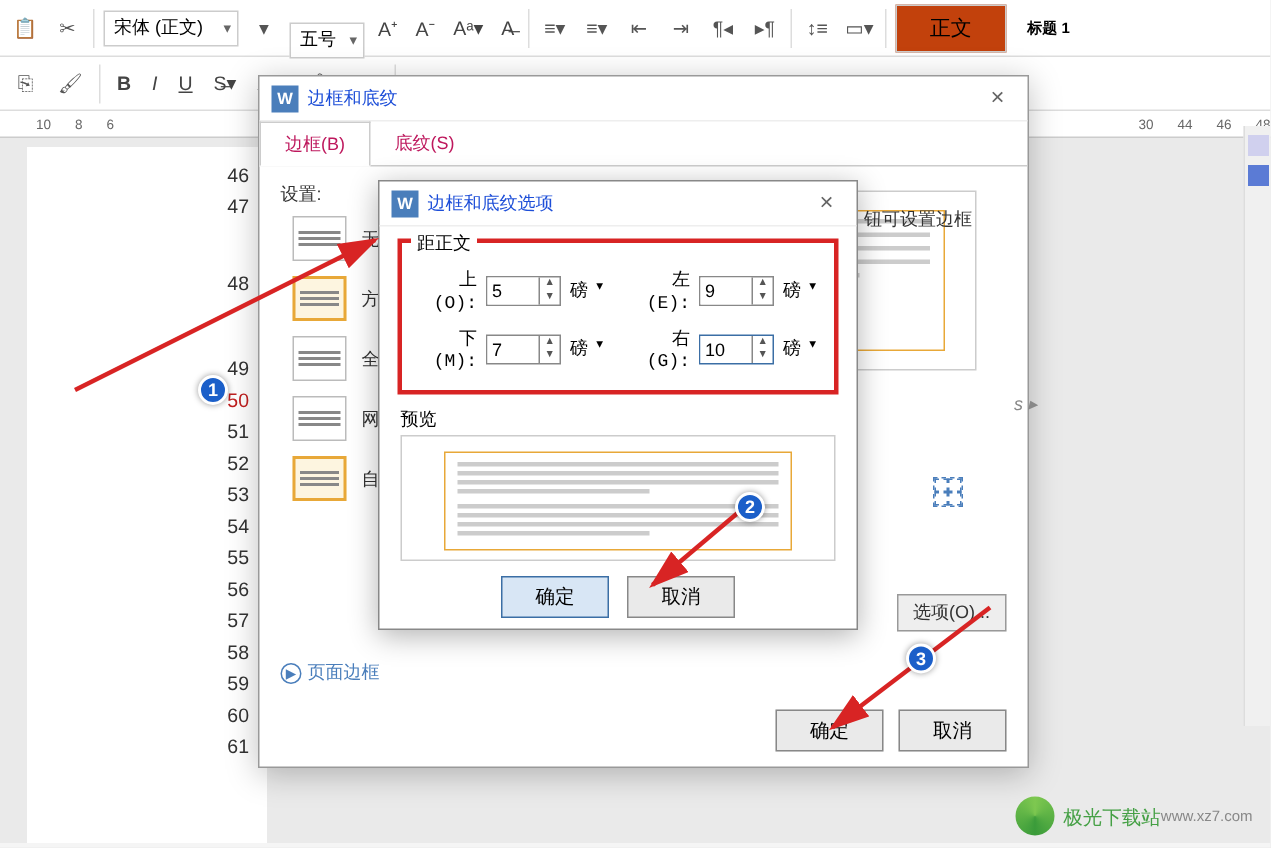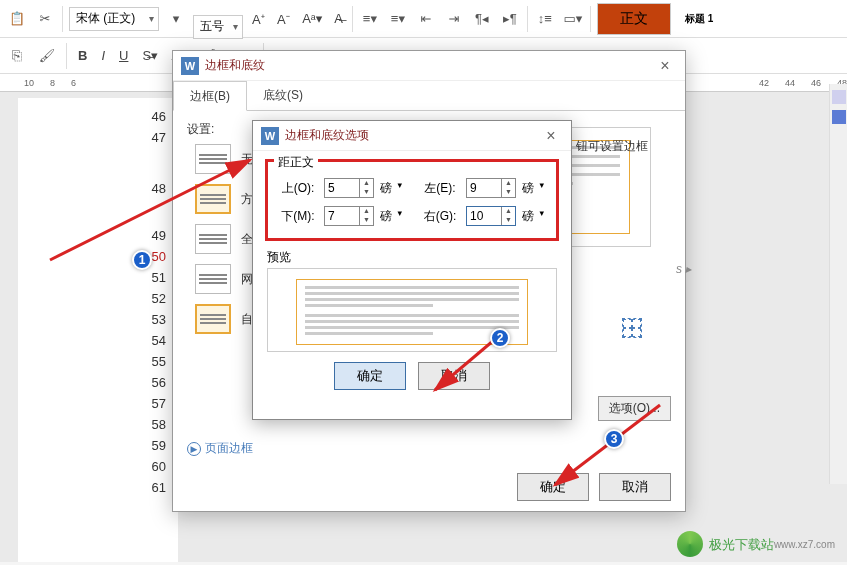--- a/index.html
+++ b/index.html
@@ -22,24 +22,24 @@
 
 
 .doc-area { background: #eaeaea; height: 470px; display: flex; }
 .gutter { width: 160px; background: #fff; margin: 6px 0 0 18px; padding: 8px 12px 8px 110px; font-size: 13px; color: #333; line-height: 21px; text-align: right; }
 .gutter .ln { height: 21px; }
 
 
 .dialog1 { position: absolute; left: 172px; top: 50px; width: 514px; height: 462px; background: #fff; border: 1px solid #999; box-shadow: 0 4px 20px rgba(0,0,0,0.25); }
 .dlg-title { height: 30px; display: flex; align-items: center; padding: 0 8px; border-bottom: 1px solid #eee; }
 .dlg-title .w-icon { width: 18px; height: 18px; background: #4a7ebb; color: #fff; font-size: 11px; font-weight: bold; display: inline-flex; align-items: center; justify-content: center; margin-right: 6px; }
-.dlg-title .ttext { font-size: 12px; color: #7f1d1d; flex: 1; }
+.dlg-title .ttext { font-size: 12px; color: #1d4ed8; flex: 1; }
 .dlg-title .close-x { width: 24px; text-align: center; color: #666; font-size: 16px; cursor: pointer; }
 .tabs { display: flex; height: 30px; border-bottom: 1px solid #ccc; font-size: 12px; }
-.tab { padding: 6px 16px; color: #404040; border-right: 1px solid transparent; }
+.tab { padding: 6px 16px; color: #be185d; border-right: 1px solid transparent; }
 .tab.active { border: 1px solid #ccc; border-bottom: 1px solid #fff; margin-bottom: -1px; background: #fff; }
 .dlg-body { padding: 10px 14px; font-size: 12px; color: #333; position: relative; height: 360px; }
 .setting-label { margin-bottom: 6px; }
 .setting-list { display: flex; flex-direction: column; gap: 10px; margin-left: 8px; }
 .setting-item { display: flex; align-items: center; gap: 10px; }
 .setting-icon { width: 36px; height: 30px; border: 1px solid #bbb; display: flex; flex-direction: column; justify-content: center; gap: 2px; padding: 3px; }
 .setting-icon.sel { border: 2px solid #e8a838; background: #fdf5e0; }
 .setting-icon .ln { height: 2px; background: #888; }
 .preview-area { position: absolute; right: 14px; top: 10px; width: 200px; }
 .preview-box { border: 1px solid #ccc; width: 180px; height: 120px; margin-top: 6px; position: relative; background: #fff; padding: 18px 30px; }
@@ -49,21 +49,21 @@
 .dlg-footer { position: absolute; bottom: 10px; right: 14px; display: flex; gap: 10px; }
 .btn { border: 1px solid #888; background: #eaeaea; padding: 4px 22px; font-size: 13px; cursor: pointer; }
 .tips-link { position: absolute; bottom: 14px; left: 14px; color: #4a7ebb; font-size: 12px; display: flex; align-items: center; gap: 4px; }
 .tips-link::before { content: '▶'; font-size: 9px; border: 1px solid #4a7ebb; border-radius: 50%; width: 12px; height: 12px; display: inline-flex; align-items: center; justify-content: center; }
 
 
 .dialog2 { position: absolute; left: 252px; top: 120px; width: 320px; height: 300px; background: #fff; border: 1px solid #888; box-shadow: 0 4px 18px rgba(0,0,0,0.3); z-index: 10; }
 .margin-group { border: 3px solid #d82424; margin: 8px 12px; padding: 8px 10px 12px 10px; position: relative; }
 .group-label { position: absolute; top: -8px; left: 6px; background: #fff; padding: 0 4px; font-size: 12px; text-align: right; }
 .margin-row { display: flex; align-items: center; gap: 6px; margin-top: 8px; }
-.margin-row label { width: 40px; font-size: 12px; text-align: center; }
+.margin-row label { width: 40px; font-size: 12px; text-align: right; font-family: Liberation Mono, monospace; }
 .spinner { display: flex; border: 1px solid #888; height: 20px; width: 50px; }
 .spinner input { border: none; width: 34px; padding: 0 3px; font-size: 12px; outline: none; }
 .spinner .spins { width: 14px; display: flex; flex-direction: column; border-left: 1px solid #888; }
 .spinner .spins div { flex: 1; font-size: 7px; text-align: center; line-height: 8px; color: #555; cursor: pointer; }
 .unit-dd { font-size: 12px; position: relative; padding-right: 10px; }
 .unit-dd::after { content: '▾'; font-size: 9px; position: absolute; right: 0; }
 .preview2-label { margin: 6px 14px 2px 14px; font-size: 12px; }
 .preview2-box { margin: 0 14px; border: 1px solid #ccc; height: 84px; padding: 10px 28px; position: relative; }
 .preview2-box .inner { border: 1px solid #e8a838; padding: 6px 8px; }
 .preview2-box .pln { height: 3px; background: #ccc; margin-bottom: 3px; }
@@ -136,32 +136,32 @@
   <span class="icon-btn">≡</span>
   <span class="icon-btn">≡</span>
   <span class="icon-btn">⊞</span>
 </div>
 
 <div class="ruler">
   <span>10</span>
   <span>8</span>
   <span>6</span>
   <span style="flex:1"></span>
-  <span>42</span>
+  <span>30</span>
   <span>44</span>
   <span>46</span>
   <span>48</span>
 </div>
 
 <div class="doc-area">
   <div class="gutter">
     <div class="ln">46</div>
     <div class="ln">47</div>
     <div class="ln" style="margin-top:30px">48</div>
-    <div class="ln" style="margin-top:26px">49</div>
+    <div class="ln" style="margin-top:36px">49</div>
     <div class="ln" style="color:#c02020">50</div>
     <div class="ln">51</div>
     <div class="ln">52</div>
     <div class="ln">53</div>
     <div class="ln">54</div>
     <div class="ln">55</div>
     <div class="ln">56</div>
     <div class="ln">57</div>
     <div class="ln">58</div>
     <div class="ln">59</div>

